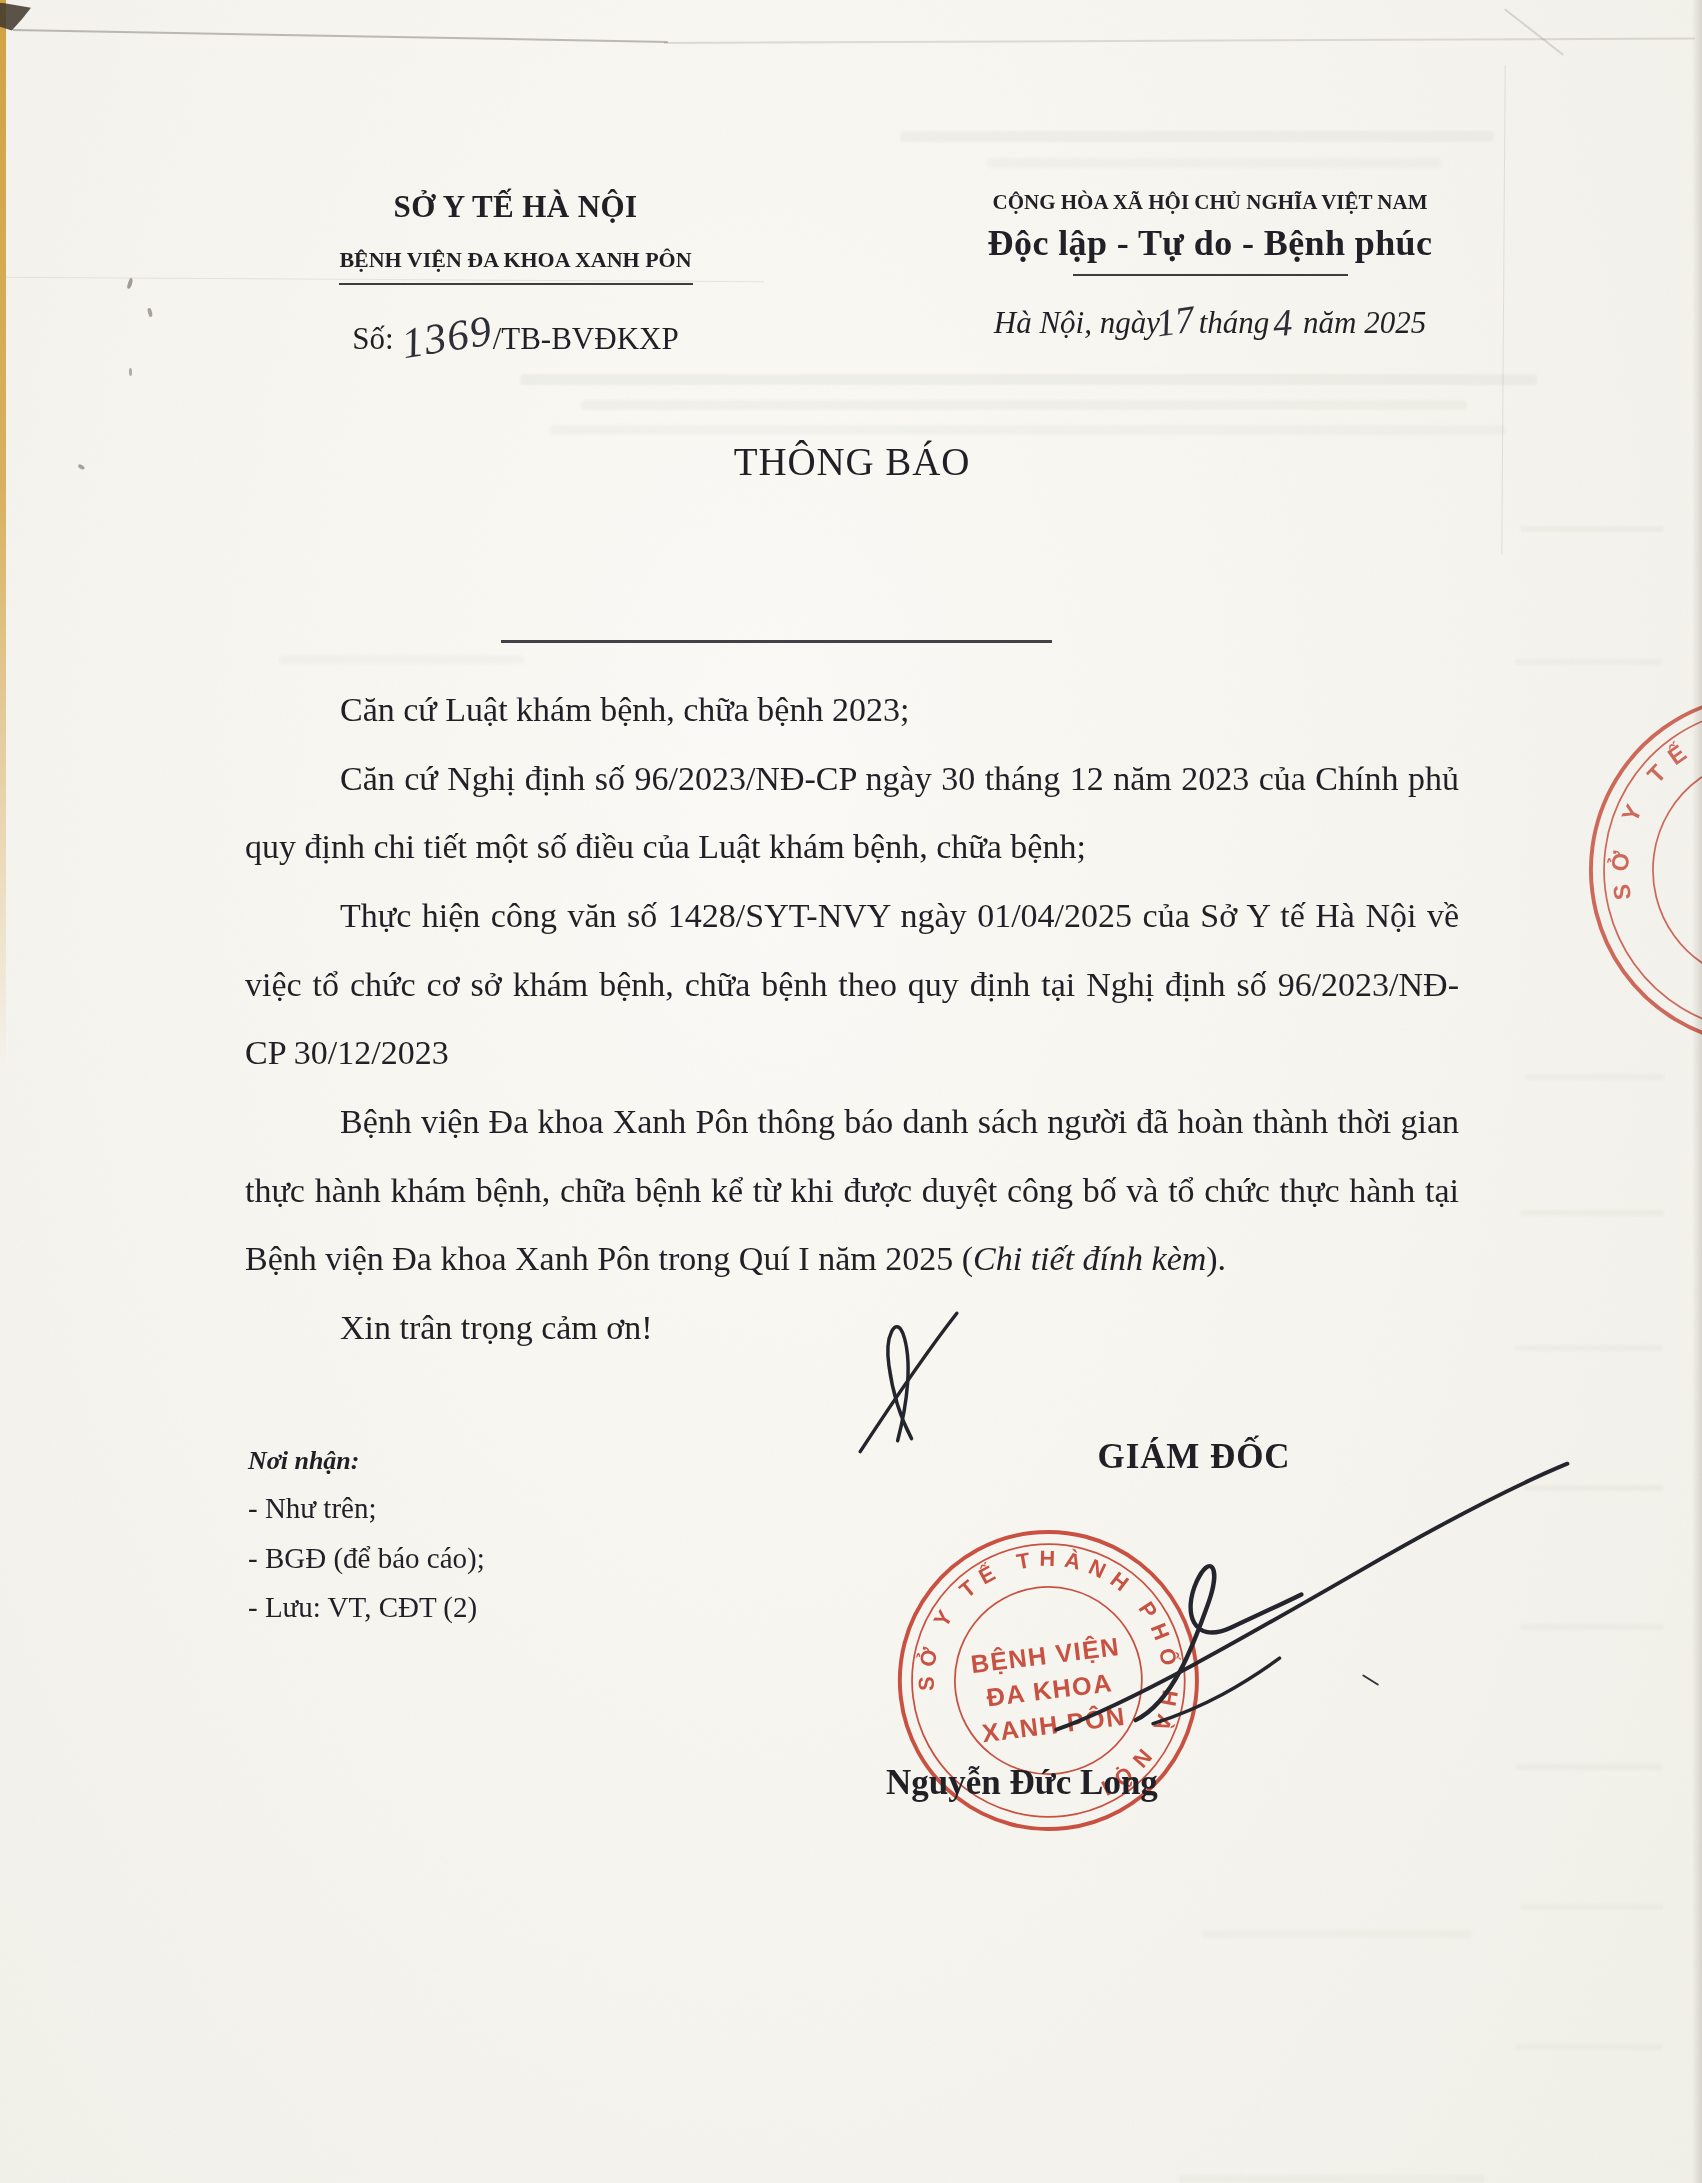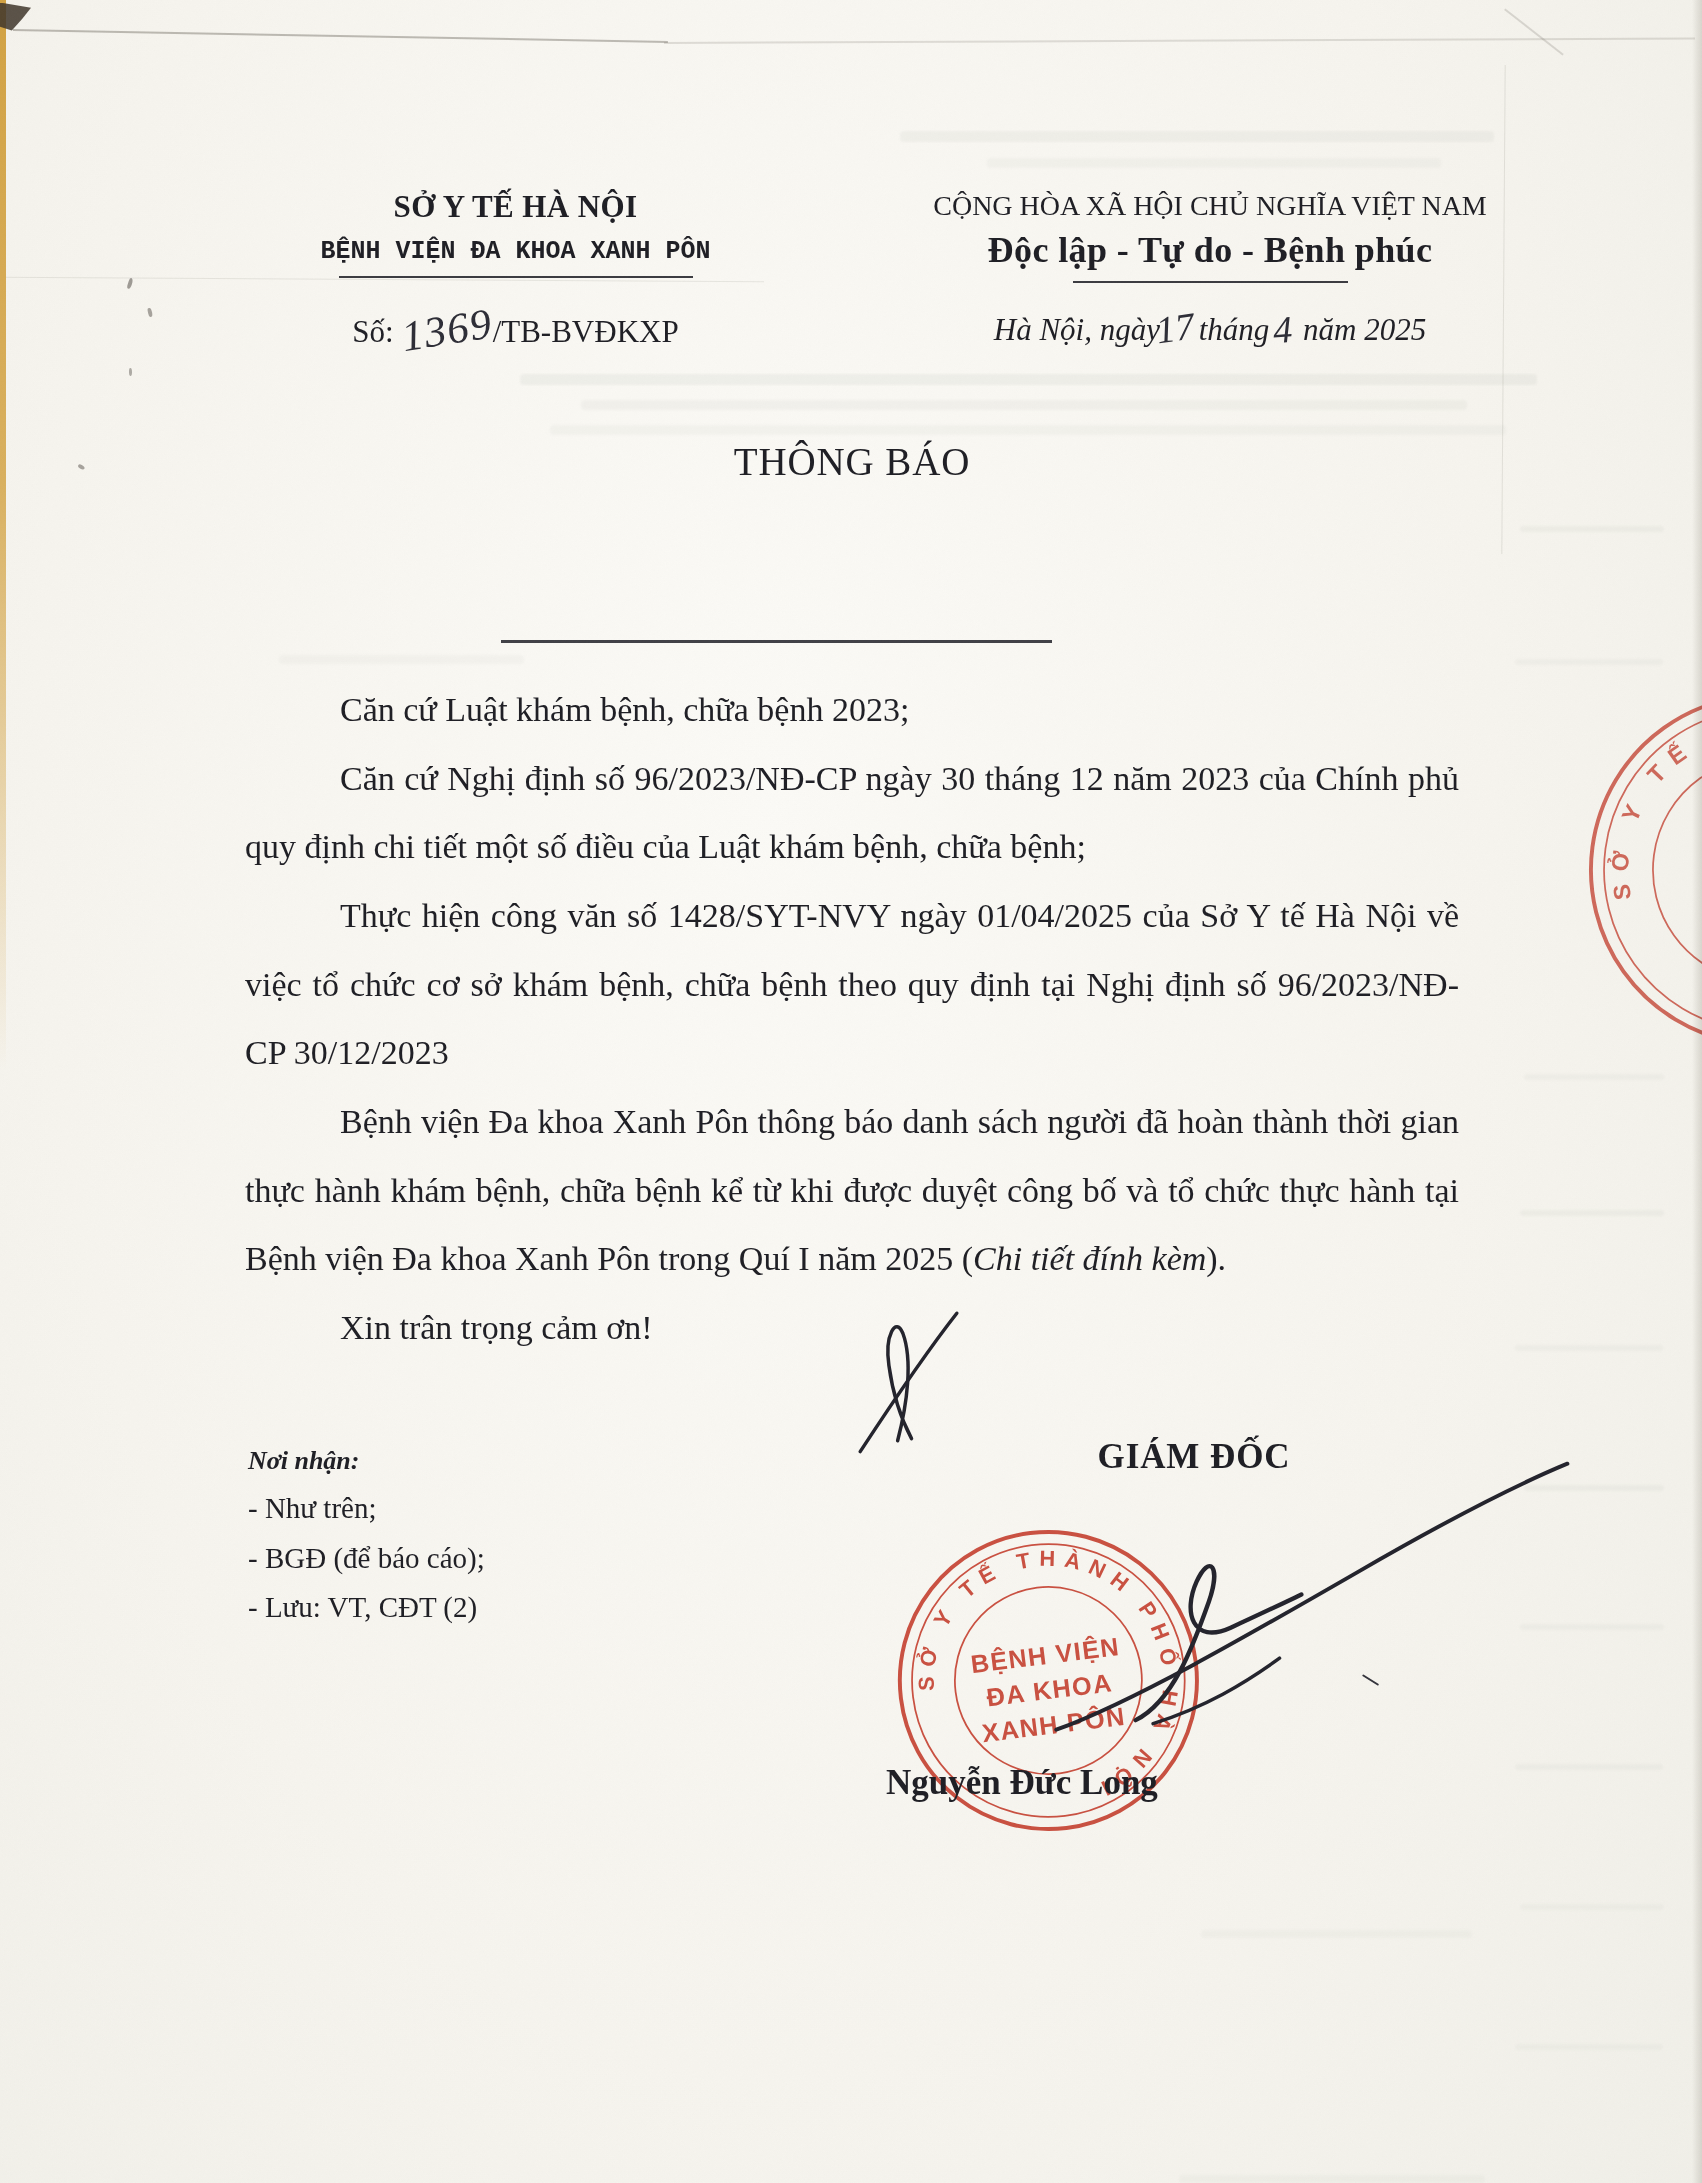--- a/index.html
+++ b/index.html
@@ -27,28 +27,28 @@
   .right-shade { position:absolute; right:0; top:0; width:9.6px; height:100%; z-index:2;
     background:linear-gradient(to left, rgba(165,160,148,.35), rgba(165,160,148,0)); }
   .speck { position:absolute; background:#55504a; border-radius:40% 60% 55% 45%; z-index:2; }
 
   
   .ghost { position:absolute; background:#8e988e; border-radius:3.5px; filter:blur(1.3px); z-index:1; }
 
   
   .hdr-left { position:absolute; left:236px; top:189px; width:559px; text-align:center; z-index:4; }
   .dept { font-size:31px; font-weight:bold; letter-spacing:0.4px; }
-  .org  { font-size:25px; font-weight:bold; margin-top:12px;font-family:Liberation Mono, monospace; }
+  .org  { font-size:22px; font-weight:bold; margin-top:22px; }
   .rule { height:2.6px; background:#3b3b40; margin:9.6px auto 0; }
   .rule.rl { width:354px; }
   .ref { font-size:31px; margin-top:24.5px; white-space:nowrap; }
   .hw { display:inline-block; font-style:italic; color:#2d2d36; }
   .hw.num { font-size:43px; transform:rotate(-9deg) translateY(2.2px); letter-spacing:1.3px; }
   .hdr-right { position:absolute; left:878px; top:190px; width:664px; text-align:center; z-index:4; }
-  .nat1 { font-size:28px; font-weight:normal; }
+  .nat1 { font-size:21px; font-weight:bold; }
   .nat2 { font-size:36px; font-weight:bold; margin-top:7px; letter-spacing:0.4px; }
   .rule.rr { width:275px; }
   .pdate { font-size:31px; font-style:italic; margin-top:22px; white-space:nowrap; }
   .hw.day   { font-size:38px; transform:rotate(-8deg) translateY(0.9px); margin:0 -2.6px 0 -4.4px; }
   .hw.month { font-size:38px; transform:rotate(-4deg) translateY(2.6px); margin:0 3.5px; }
 
   
   .title { position:absolute; left:245px; top:439px; width:1214px; text-align:center;
     font-size:39px; font-weight:normal; letter-spacing:0.9px; z-index:4; }
   .subtitle { position:absolute; left:245px; top:510px; width:1214px; text-align:center;

